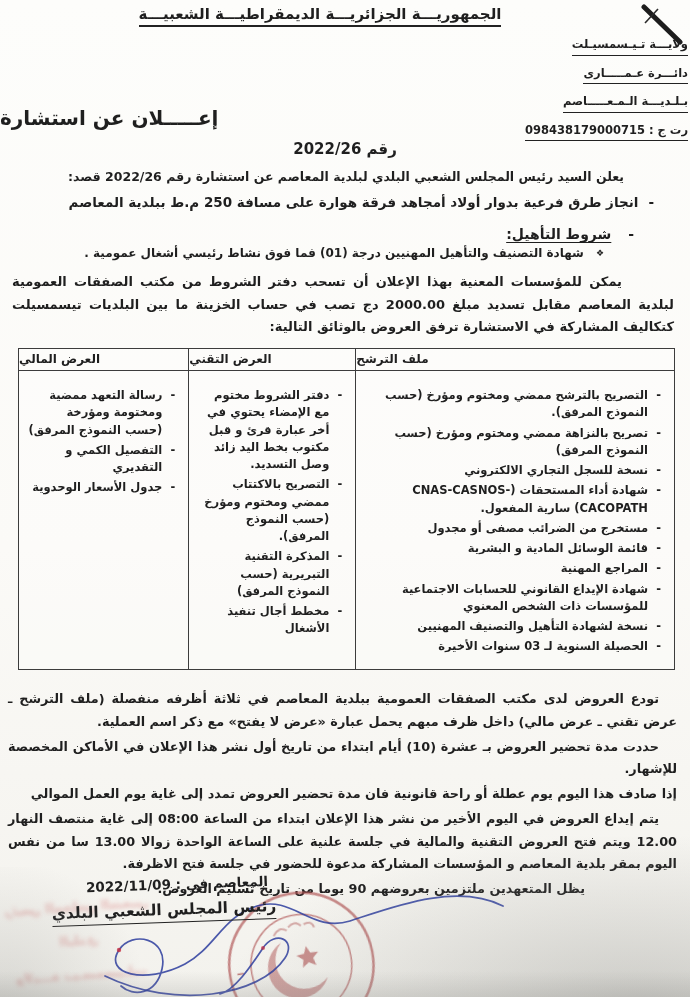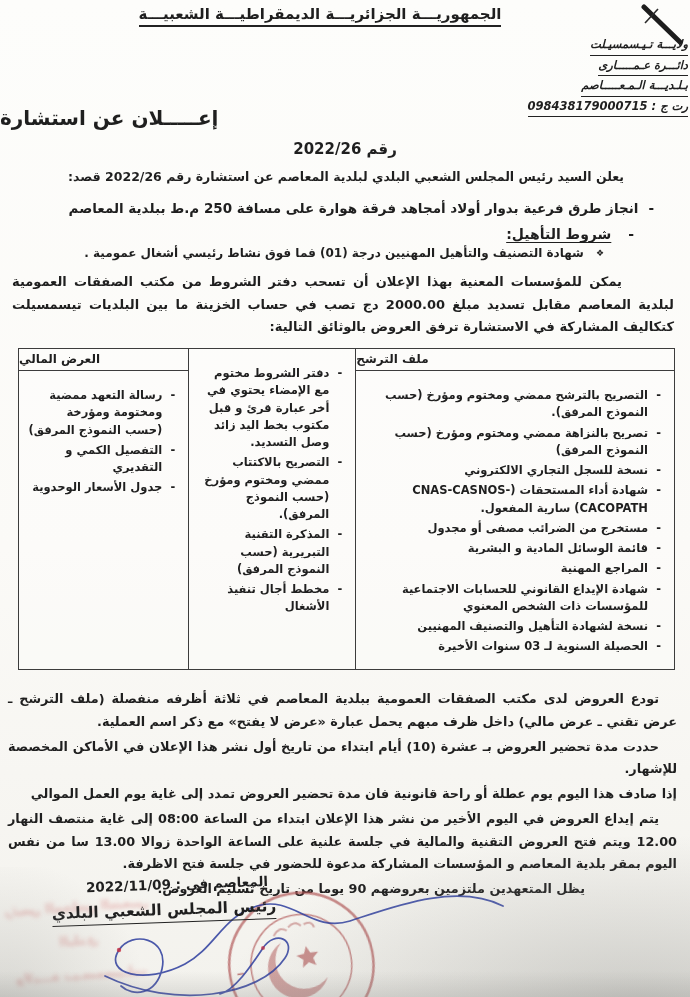--- a/index.html
+++ b/index.html
@@ -14,34 +14,34 @@
 
   
   .republic { top:5px; left:120px; width:400px; text-align:center;
     font-size:15px; font-weight:bold; letter-spacing:.3px; }
   .republic span { border-bottom:2px solid #222; padding-bottom:2px; }
   .pen-mark { top:4px; left:636px; width:52px; height:46px; }
 
   .letterhead { top:36px; left:2px; right:auto; width:210px; text-align:left;
     font-size:11.5px; font-weight:bold; line-height:17.5px; direction:rtl; }
   .letterhead > div { display:inline-block; border-bottom:1.2px solid #222;
-    padding-bottom:1px; margin-bottom:1px; white-space:nowrap;font-style:italic; }
+    padding-bottom:1px; margin-bottom:9px; white-space:nowrap; }
   .letterhead { display:flex; flex-direction:column; align-items:flex-start; }
   
   .letterhead { left:auto; right:2px; align-items:flex-start; }
 
   .doc-title { top:106px; left:0; right:0; text-align:left;
     font-size:20px; font-weight:bold; }
   .doc-number { top:140px; left:0; right:0; text-align:center;
     font-size:15px; font-weight:bold; }
 
   .intro { top:169px; right:66px; left:30px; font-size:12.5px;
     font-weight:600; white-space:nowrap; }
 
-  .project { top:200px; right:36px; left:24px; font-size:13.5px; font-weight:bold; }
+  .project { top:194px; right:36px; left:24px; font-size:13.5px; font-weight:bold; }
   .project::before { content:"-"; margin-left:10px; font-weight:bold; }
 
   .qual-heading { top:226px; right:56px; font-size:14px; font-weight:bold; }
   .qual-heading::before { content:"-"; margin-left:12px; }
   .qual-heading span { text-decoration:underline; text-underline-offset:3px; }
 
   .qual-item { top:246px; right:86px; left:20px; font-size:12px; font-weight:600; }
   .qual-item::before { content:"\2756"; font-size:9px; margin-left:12px; position:relative; top:-1px; }
 
   .withdraw { top:271px; right:16px; left:12px; font-size:13px; font-weight:600;
@@ -141,20 +141,21 @@
           <li>شهادة أداء المستحقات (CNAS-CASNOS-CACOPATH) سارية المفعول.</li>
           <li>مستخرج من الضرائب مصفى أو مجدول</li>
           <li>قائمة الوسائل المادية و البشرية</li>
           <li>المراجع المهنية</li>
           <li>شهادة الإيداع القانوني للحسابات الاجتماعية للمؤسسات ذات الشخص المعنوي</li>
           <li>نسخة لشهادة التأهيل والتصنيف المهنيين</li>
           <li>الحصيلة السنوية لـ 03 سنوات الأخيرة</li>
         </ul>
     </div>
     <div class="col col-technical">
+      <div class="col-header">العرض التقني</div>
       <ul>
 
       <li>دفتر الشروط مختوم مع الإمضاء يحتوي في أخر عبارة قرئ و قبل مكتوب بخط اليد زائد وصل التسديد.</li>
           <li>التصريح بالاكتتاب ممضي ومختوم ومؤرخ (حسب النموذج المرفق).</li>
           <li>المذكرة التقنية التبريرية (حسب النموذج المرفق)</li>
           <li>مخطط أجال تنفيذ الأشغال</li>
         </ul>
     </div>
     <div class="col col-financial">
       <div class="col-header">العرض المالي</div>

